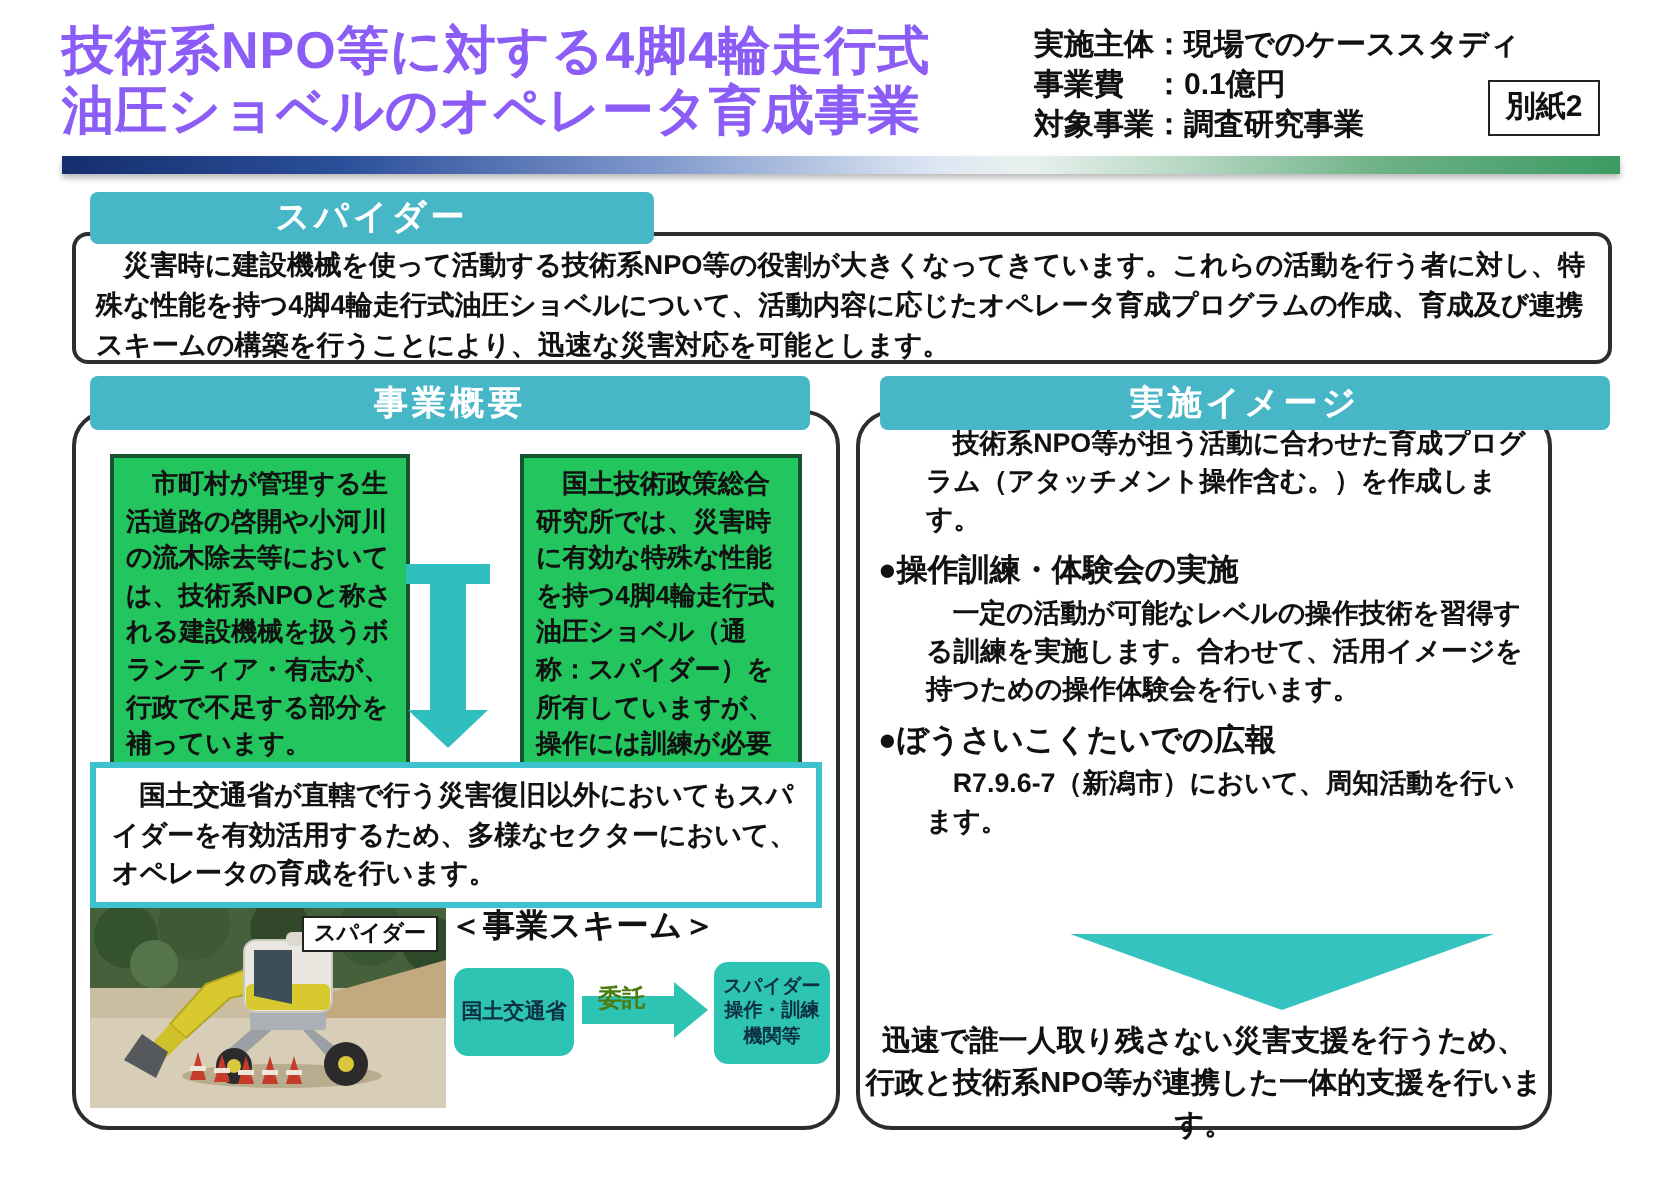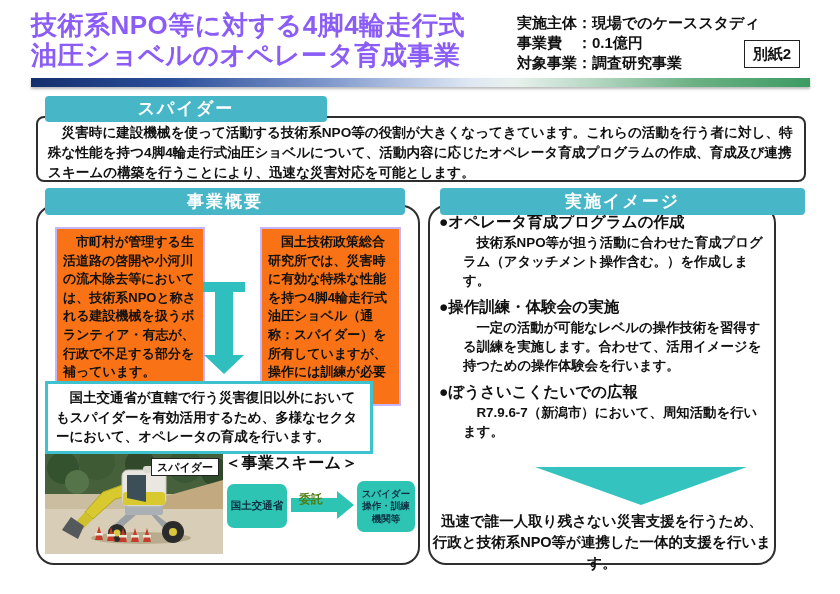--- a/index.html
+++ b/index.html
@@ -34,31 +34,31 @@
     font-size:13.6px; line-height:20px; font-weight:600; }
 
   
   .panel-left  { position:absolute; left:36px;  top:188px; width:384px; height:377px; }
   .panel-right { position:absolute; left:428px; top:188px; width:348px; height:377px; }
   .panel-left .tab  { left:9px;  top:0; width:360px; }
   .panel-right .tab { left:12px; top:0; width:365px; }
   .panel-left .frame, .panel-right .frame { left:0; top:17px; right:0; bottom:0; border-radius:18px; }
 
   
-  .fact-box { position:absolute; z-index:2; background:#f97316; border:2px solid #c4b5fd;
+  .fact-box { position:absolute; z-index:2; background:#22c55e; border:2px solid #14532d;
     font-size:13px; font-weight:600; line-height:18.6px; padding:4px 6px; }
   .fact-left  { left:19px;  top:39px; width:150px; }
   .fact-right { left:224px; top:39px; width:141px; }
   .conn { position:absolute; background:#2fbfbf; z-index:2; }
   .conn-h { left:167px; top:94px; width:42px; height:10px; }
   .conn-v { left:179px; top:94px; width:18px; height:74px; }
   .conn-head { position:absolute; left:168px; top:167px; width:0; height:0; z-index:2;
     border-left:20px solid transparent; border-right:20px solid transparent;
     border-top:19px solid #2fbfbf; }
-  .highlight { position:absolute; left:9px; top:193px; width:328px; z-index:2;
+  .highlight { position:absolute; left:9px; top:193px; width:366px; z-index:2;
     background:#fff; border:3px solid #3ec2cf; padding:4px 8px;
     font-size:13.5px; font-weight:bold; line-height:19.5px; }
   .photo { position:absolute; left:9px; top:266px; width:178px; height:100px; z-index:2;
     overflow:hidden; }
   .photo-badge { position:absolute; top:4px; right:4px; background:#fff;
     border:1.6px solid #222; font-size:11px; font-weight:bold; padding:0 5px;
     line-height:16px; z-index:3; }
   .scheme-title { position:absolute; left:189px; top:265px; z-index:2;
     font-size:16px; font-weight:bold; letter-spacing:0.5px; }
   .scheme-box { position:absolute; z-index:2; background:#2ec4b4; border-radius:7px;
@@ -179,21 +179,20 @@
       </div>
     </div>
   </div>
 
   <div class="panel-right">
     <div class="tab">実施イメージ</div>
     <div class="frame"></div>
 
     <div class="impl-content">
       <div class="impl-item">
-        <div class="impl-title">●オペレータ育成プログラムの作成</div>
         <div class="impl-body">　技術系NPO等が担う活動に合わせた育成プログラム（アタッチメント操作含む。）を作成します。</div>
       </div>
       <div class="impl-item">
         <div class="impl-title">●操作訓練・体験会の実施</div>
         <div class="impl-body">　一定の活動が可能なレベルの操作技術を習得する訓練を実施します。合わせて、活用イメージを持つための操作体験会を行います。</div>
       </div>
       <div class="impl-item">
         <div class="impl-title">●ぼうさいこくたいでの広報</div>
         <div class="impl-body">　R7.9.6-7（新潟市）において、周知活動を行います。</div>
       </div>

